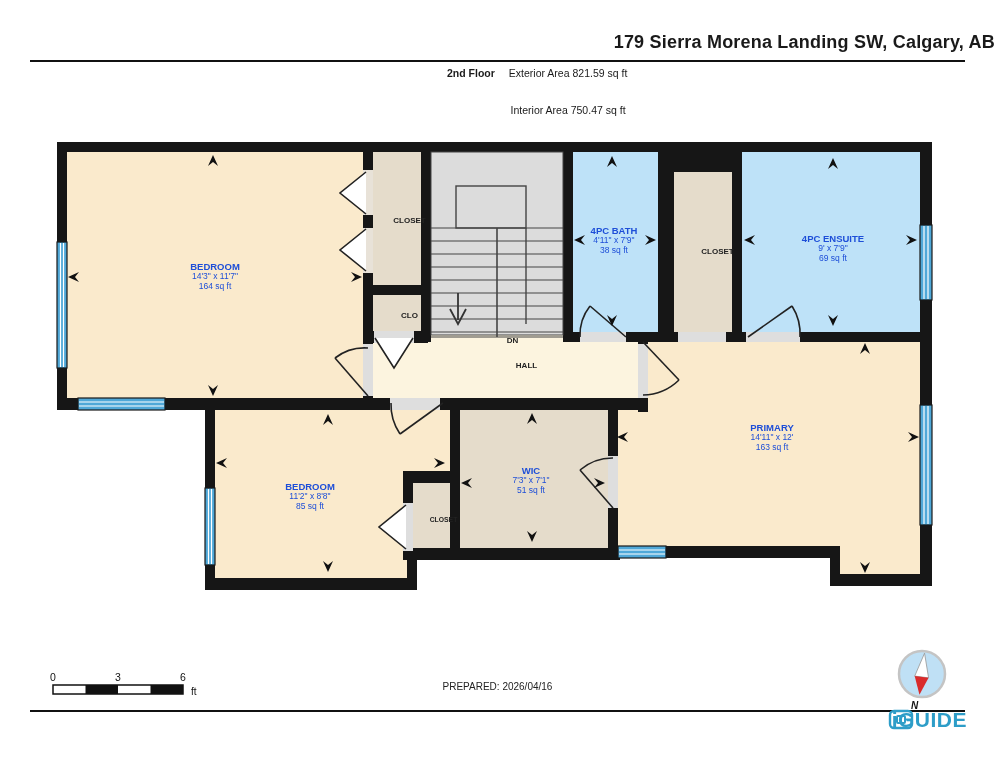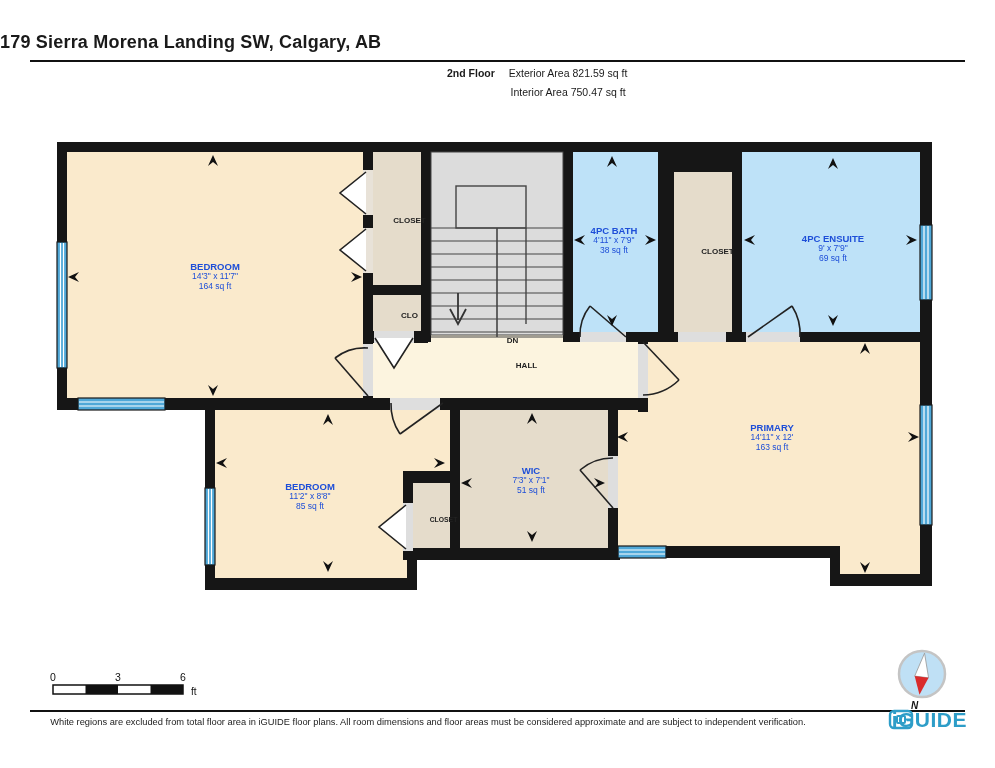--- a/index.html
+++ b/index.html
@@ -1,26 +1,26 @@
 <!DOCTYPE html>
 <html><head>
 <meta charset="utf-8">
 <style>
   html,body{margin:0;padding:0;background:#ffffff;}
   #page{position:relative;width:995px;height:768px;background:#ffffff;overflow:hidden;
         font-family:"Liberation Sans","DejaVu Sans",sans-serif;color:#1a1a1a;}
   .abs{position:absolute;text-align:center;}
-  #title{left:0;right:0;top:32px;text-align:left;font-size:18px;font-weight:bold;letter-spacing:.2px;}
+  #title{left:0;right:0;top:32px;text-align:right;font-size:18px;font-weight:bold;letter-spacing:.2px;}
   .rule{left:30px;right:30px;height:2px;background:#111;}
   #rule-top{top:60px;}
   #rule-bottom{top:710px;}
   #floorinfo{left:447px;top:67px;display:flex;align-items:flex-start;}
   #floorinfo .fl{font-weight:bold;font-size:10.5px;}
   #floorinfo .areas{margin-left:14px;font-size:10.5px;line-height:13px;}
-  #floorinfo .areas div+div{margin-top:6px;}
+  #floorinfo .areas div+div{margin-top:24px;}
   svg{position:absolute;left:0;top:0;}
   .rlabel{position:absolute;text-align:center;transform:translateX(-50%);white-space:nowrap;color:#1d4ed8;}
   .rlabel .rname{display:block;font-weight:bold;font-size:9.5px;line-height:10px;}
   .rlabel .rdim{display:block;font-size:8.5px;line-height:9.5px;}
   .rsmall{position:absolute;transform:translateX(-50%);font-size:8px;font-weight:bold;color:#222;white-space:nowrap;padding-left:27px;}
   .rtiny{font-size:6.8px;}
   #prepared{left:0;right:0;top:681px;text-align:center;font-size:10px;color:#222;}
   #disclaimer{left:33px;top:717px;width:790px;font-size:9.3px;color:#222;}
   #logo{right:28px;top:708px;display:flex;align-items:center;}
   #logo .brand{color:#2D9DC8;font-weight:bold;font-size:21px;letter-spacing:.5px;margin-left:4px;}
@@ -272,22 +272,22 @@
     <span class="rdim">11'2" x 8'8"</span>
     <span class="rdim">85 sq ft</span>
   </div>
   <div class="rsmall rtiny" style="left:430px;top:516px;">CLOSET</div>
   <div class="rlabel" style="left:531px;top:466px;">
     <span class="rname">WIC</span>
     <span class="rdim">7'3" x 7'1"</span>
     <span class="rdim">51 sq ft</span>
   </div>
 
+  <div id="prepared" class="abs">PREPARED: 2026/04/16</div>
   <div id="rule-bottom" class="abs rule"></div>
-  <div id="disclaimer" class="abs">White regions are excluded from total floor area in iGUIDE floor plans. All room dimensions and floor areas must be considered approximate and are subject to independent verification.</div>
   <div id="logo" class="abs">
     <svg width="26" height="22" viewBox="0 0 26 22">
       <rect x="2" y="3" width="22" height="17" rx="4" fill="none" stroke="#2D9DC8" stroke-width="2.4"></rect>
       <rect x="9" y="8" width="8" height="7" rx="1" fill="none" stroke="#2D9DC8" stroke-width="2"></rect>
       <line x1="17" y1="11.5" x2="24" y2="11.5" stroke="#2D9DC8" stroke-width="2"></line>
     </svg>
     <span class="brand">iGUIDE</span>
   </div>
 
 </div>

